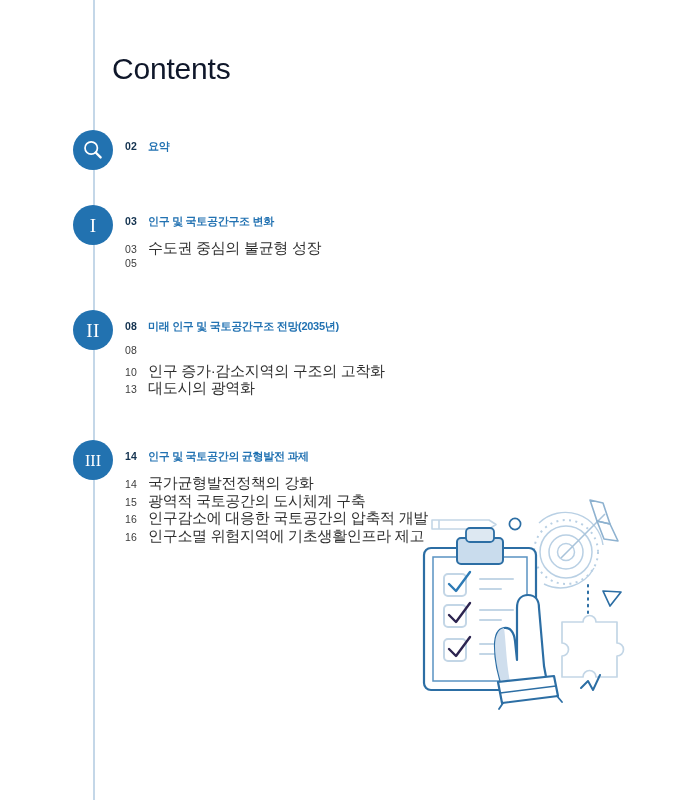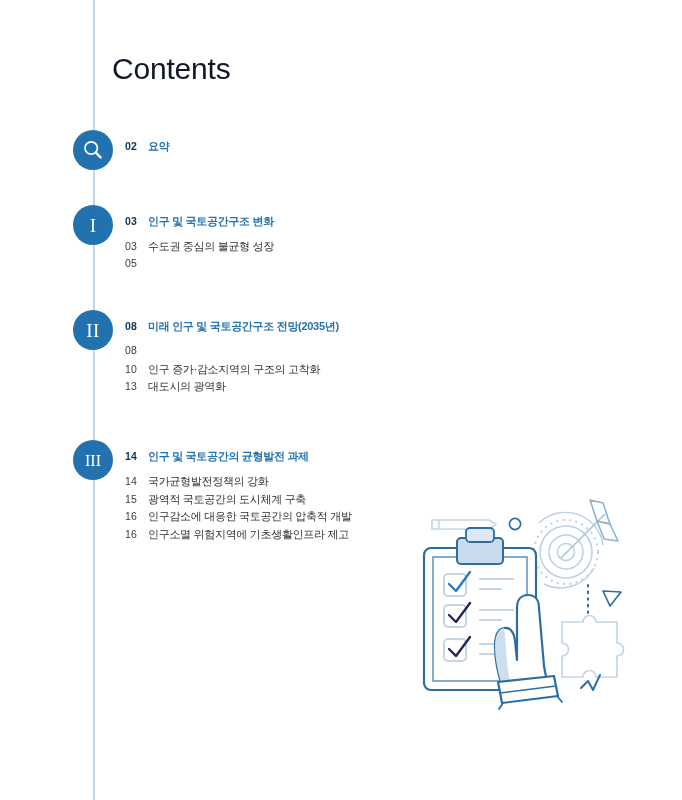--- a/index.html
+++ b/index.html
@@ -108,21 +108,21 @@
     white-space: nowrap;
     height: 17.5px;
   }
   .subitem .pg {
     font-size: 10.5px;
     color: #3c3c3c;
     width: 23px;
     letter-spacing: 0.2px;
   }
   .subitem .ttl {
-    font-size: 11px;
+    font-size: 15px;
     color: #2f2f2f;
     letter-spacing: -0.3px;
   }
 
   
   #sec-summary { top: 130px; }
   #sec-1 { top: 205px; }
   #sec-2 { top: 310px; }
   #sec-3 { top: 440px; }
 

